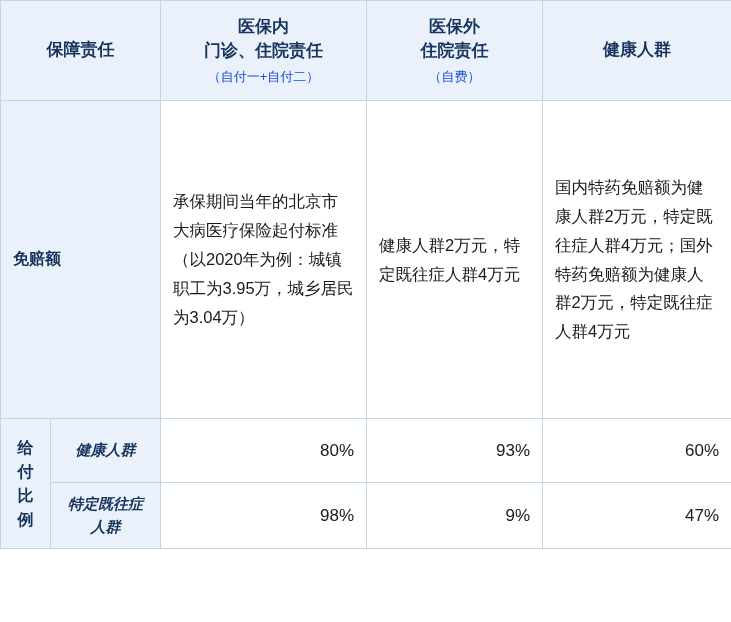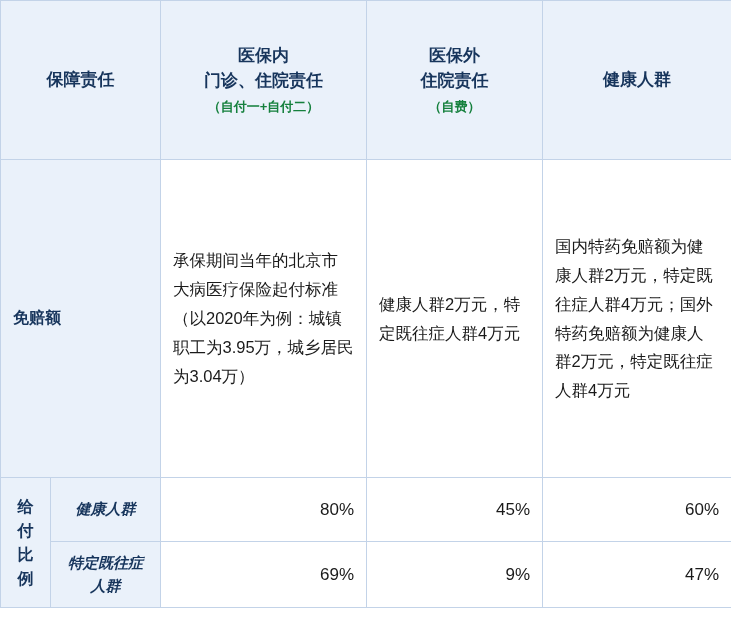--- a/index.html
+++ b/index.html
@@ -30,35 +30,35 @@
     padding: 10px 12px;
     box-sizing: border-box;
   }
   
   .hdr {
     background: #eaf1fa;
     text-align: center;
     font-weight: bold;
     font-size: 17px;
     color: #17355c;
-    height: 159px;
+    height: 100px;
   }
   .hdr .line1 {
     display: block;
     line-height: 1.45;
   }
   .hdr .line2 {
     display: block;
     line-height: 1.45;
   }
   .hdr .sub {
     display: block;
     font-size: 13px;
-    font-weight: bold;
-    color: #15803d;
+    font-weight: normal;
+    color: #1d4ed8;
     margin-top: 4px;
     line-height: 1.4;
   }
   
   .label-cell {
     background: #eaf1fa;
     text-align: left;
     font-weight: bold;
     font-size: 16px;
     color: #17355c;
@@ -141,25 +141,25 @@
         <td class="label-cell" colspan="2">免赔额</td>
         <td class="body-cell">承保期间当年的北京市大病医疗保险起付标准（以2020年为例：城镇职工为3.95万，城乡居民为3.04万）</td>
         <td class="body-cell">健康人群2万元，特定既往症人群4万元</td>
         <td class="body-cell">国内特药免赔额为健康人群2万元，特定既往症人群4万元；国外特药免赔额为健康人群2万元，特定既往症人群4万元</td>
       </tr>
 
       <tr class="row-pct">
         <td class="label-narrow" rowspan="2">给付比例</td>
         <td class="label-sub">健康人群</td>
         <td class="pct-cell">80%</td>
-        <td class="pct-cell">45%</td>
+        <td class="pct-cell">93%</td>
         <td class="pct-cell">60%</td>
       </tr>
 
       <tr class="row-pct">
         <td class="label-sub">特定既往症人群</td>
-        <td class="pct-cell">69%</td>
+        <td class="pct-cell">98%</td>
         <td class="pct-cell">9%</td>
         <td class="pct-cell">47%</td>
       </tr>
     </tbody>
   </table>
 </div>
 
 </body></html>

